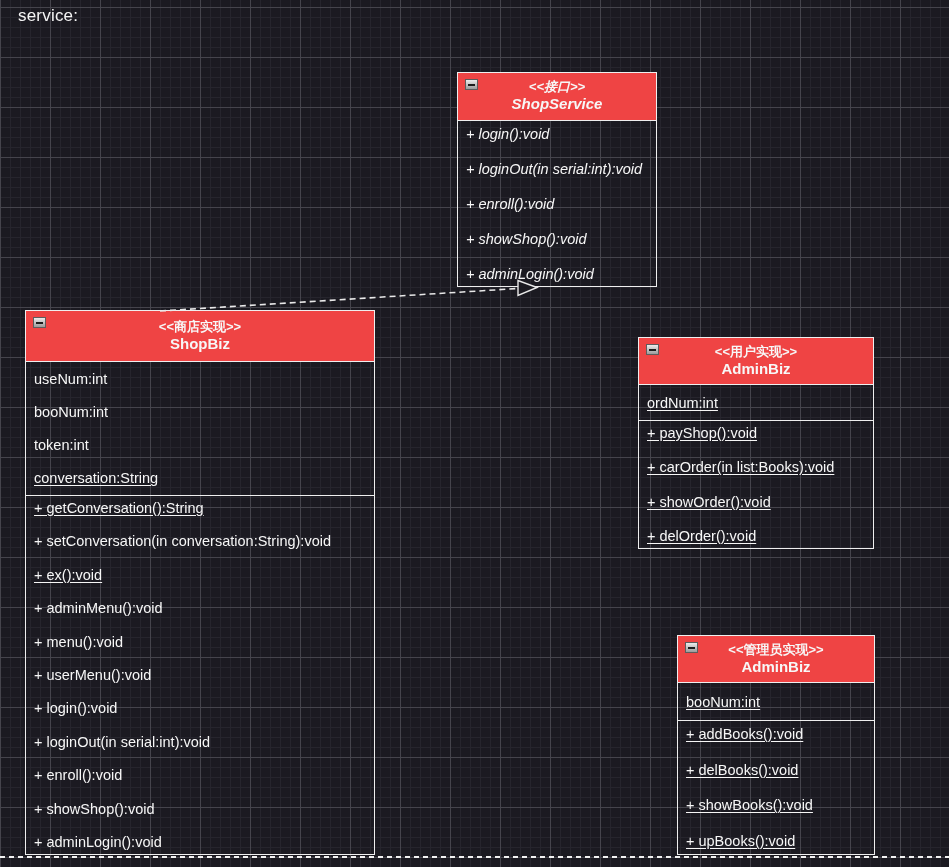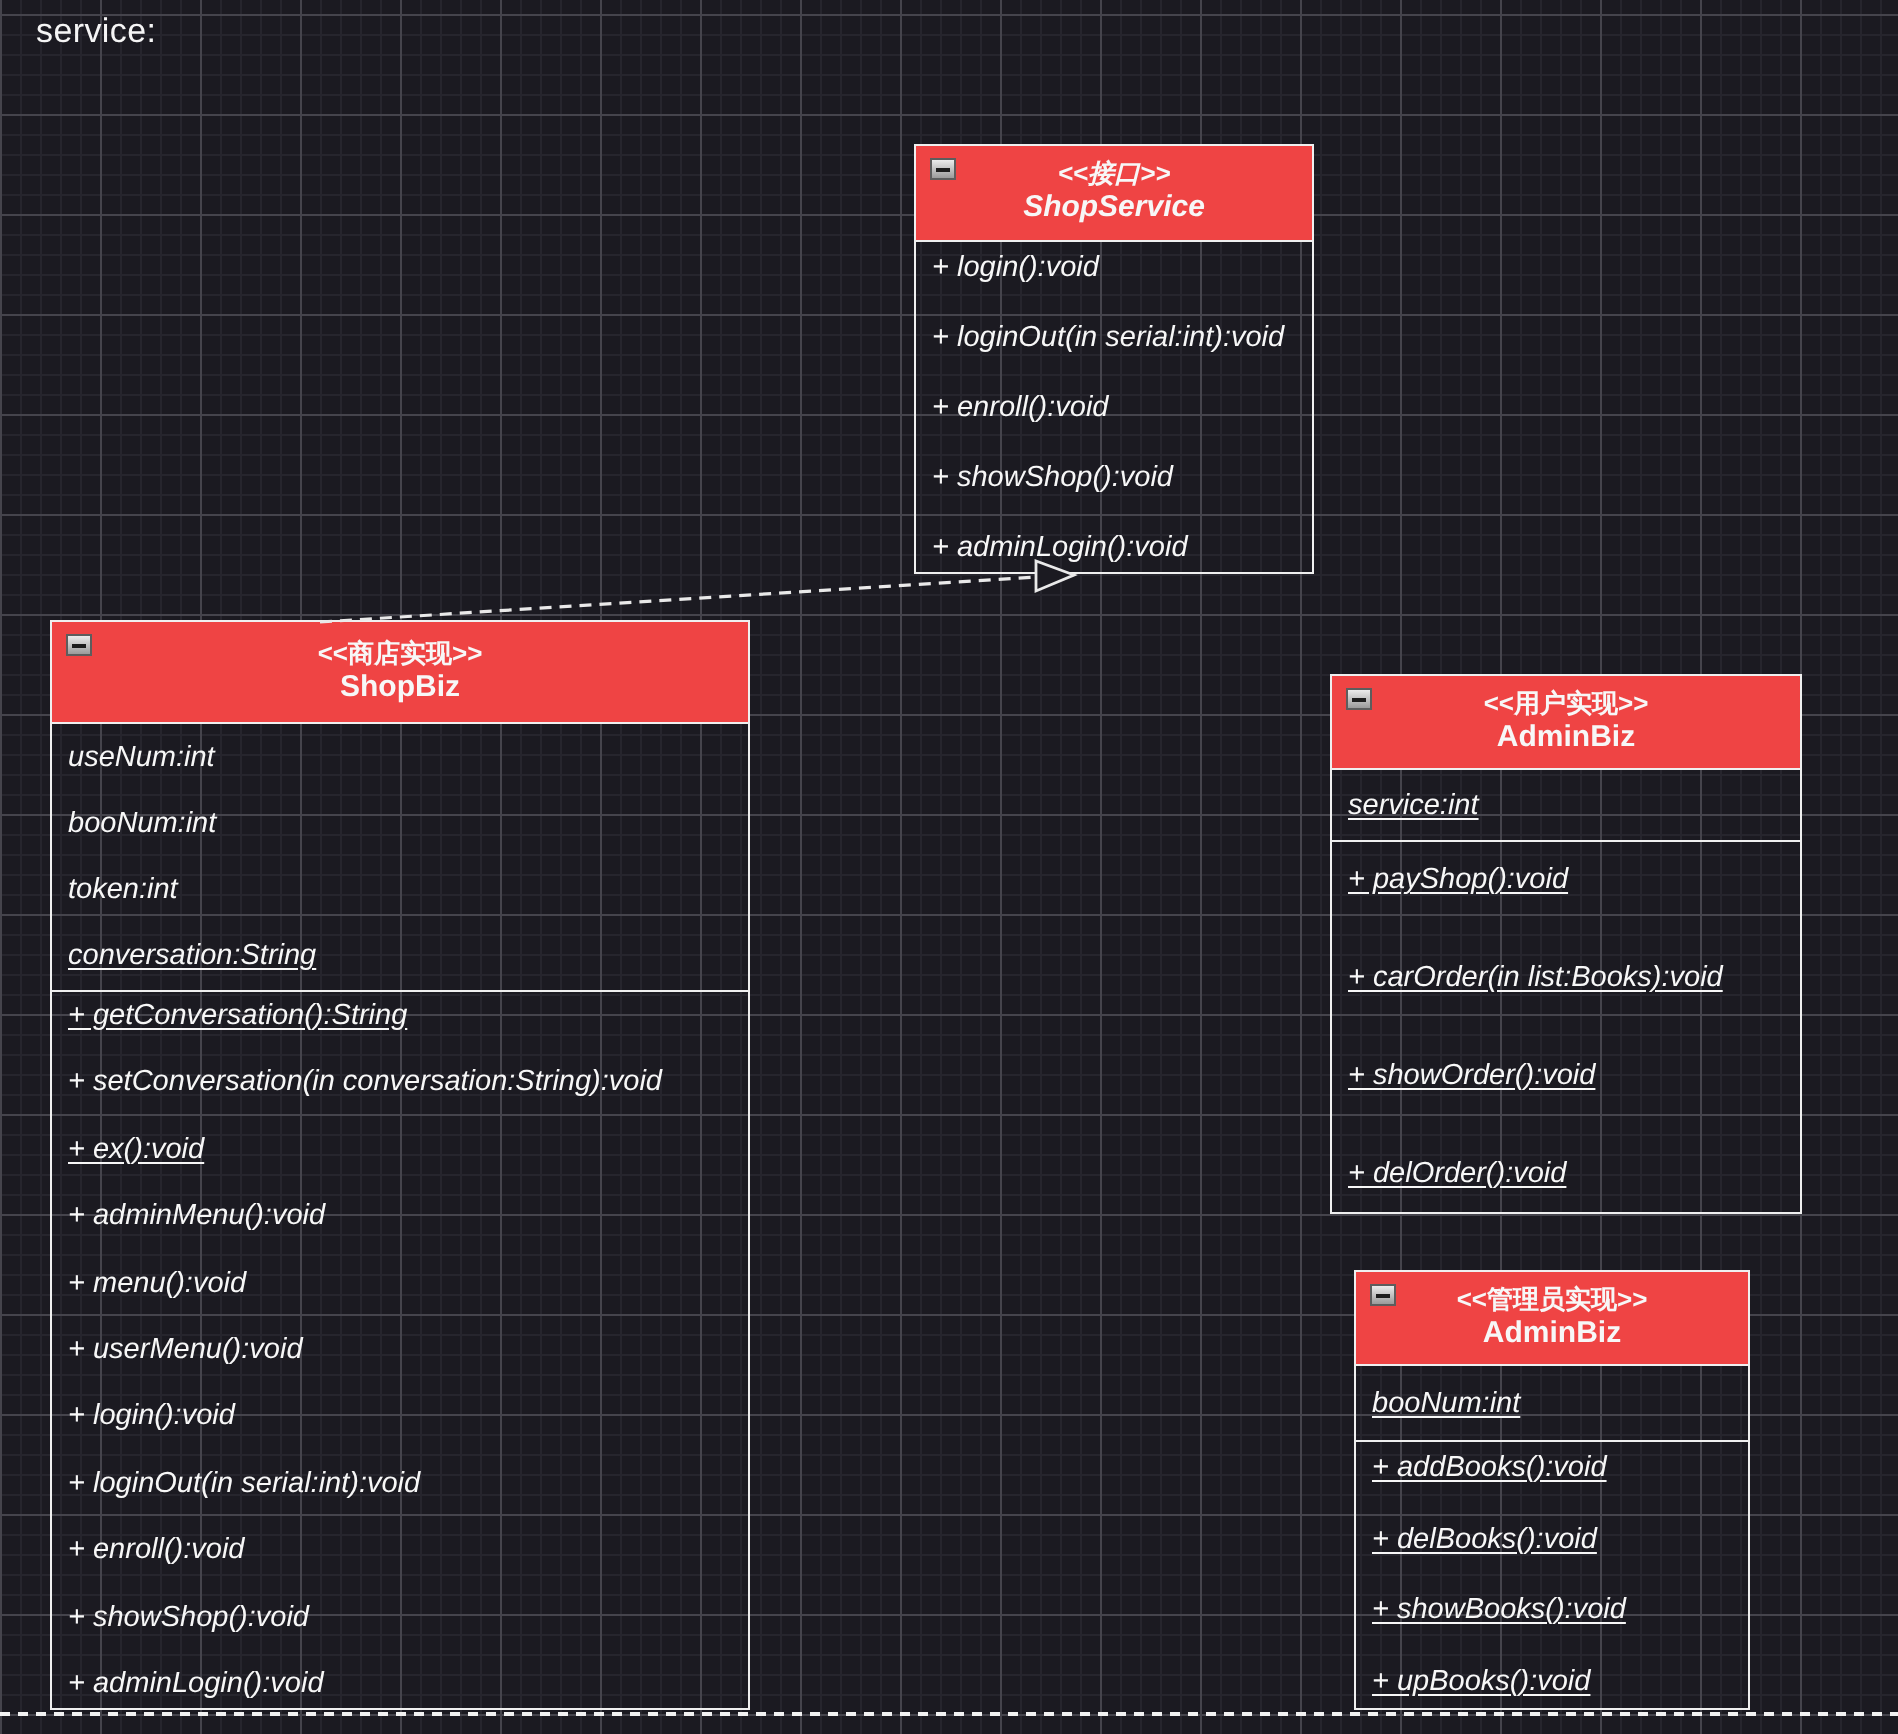--- a/index.html
+++ b/index.html
@@ -49,32 +49,32 @@
   .collapse-btn .minus { width: 7px; height: 2px; background: #1d1d1d; }
   .compartment {
     display: flex; flex-direction: column;
     border-top: 1.5px solid #efefef;
     overflow: hidden;
   }
   .compartment.grow { flex: 1; gap: 10px; }
   .member {
     flex: 1; display: flex; align-items: center;
     padding-left: 8px; padding-right: 4px;
-    font-size: 14.5px; white-space: nowrap; font-style: italic;
+    font-size: 14.5px; white-space: nowrap;
   }
   .member.static { text-decoration: underline; text-underline-offset: 2px; }
   .italic-members .member { font-style: italic; }
 
   
   #cls-shop-service { left: 457px; top: 72px;  width: 200px; height: 215px; }
   #cls-shop-service .cls-header { height: 47px; }
   #cls-shop-biz     { left: 25px;  top: 310px; width: 350px; height: 545px; }
   #cls-shop-biz .cls-header { height: 50px; }
   #cls-shop-biz .compartment-attrs { height: 133px; }
-  #cls-user-biz     { left: 665px; top: 337px; width: 236px; height: 270px; }
+  #cls-user-biz     { left: 638px; top: 337px; width: 236px; height: 212px; }
   #cls-user-biz .cls-header { height: 46px; }
   #cls-user-biz .compartment-attrs { height: 35px; }
   #cls-admin-biz    { left: 677px; top: 635px; width: 198px; height: 220px; }
   #cls-admin-biz .cls-header { height: 46px; }
   #cls-admin-biz .compartment-attrs { height: 37px; }
 
   .overlay-svg { position: absolute; left: 0; top: 0; pointer-events: none; }
 </style>
 </head>
 <body>
@@ -129,21 +129,21 @@
 
 <div id="cls-user-biz" class="uml-class">
   <div class="cls-header">
     <span class="collapse-btn">
         <span class="minus"></span>
       </span>
     <div class="stereotype">&lt;&lt;用户实现&gt;&gt;</div>
     <div class="cls-name">AdminBiz</div>
   </div>
   <div class="compartment compartment-attrs">
-      <div class="member static">service:int</div>
+      <div class="member static">ordNum:int</div>
     </div>
   <div class="compartment grow">
       <div class="member static">+ payShop():void</div>
       <div class="member static">+ carOrder(in list:Books):void</div>
       <div class="member static">+ showOrder():void</div>
       <div class="member static">+ delOrder():void</div>
     </div>
 </div>
 
 <div id="cls-admin-biz" class="uml-class">

